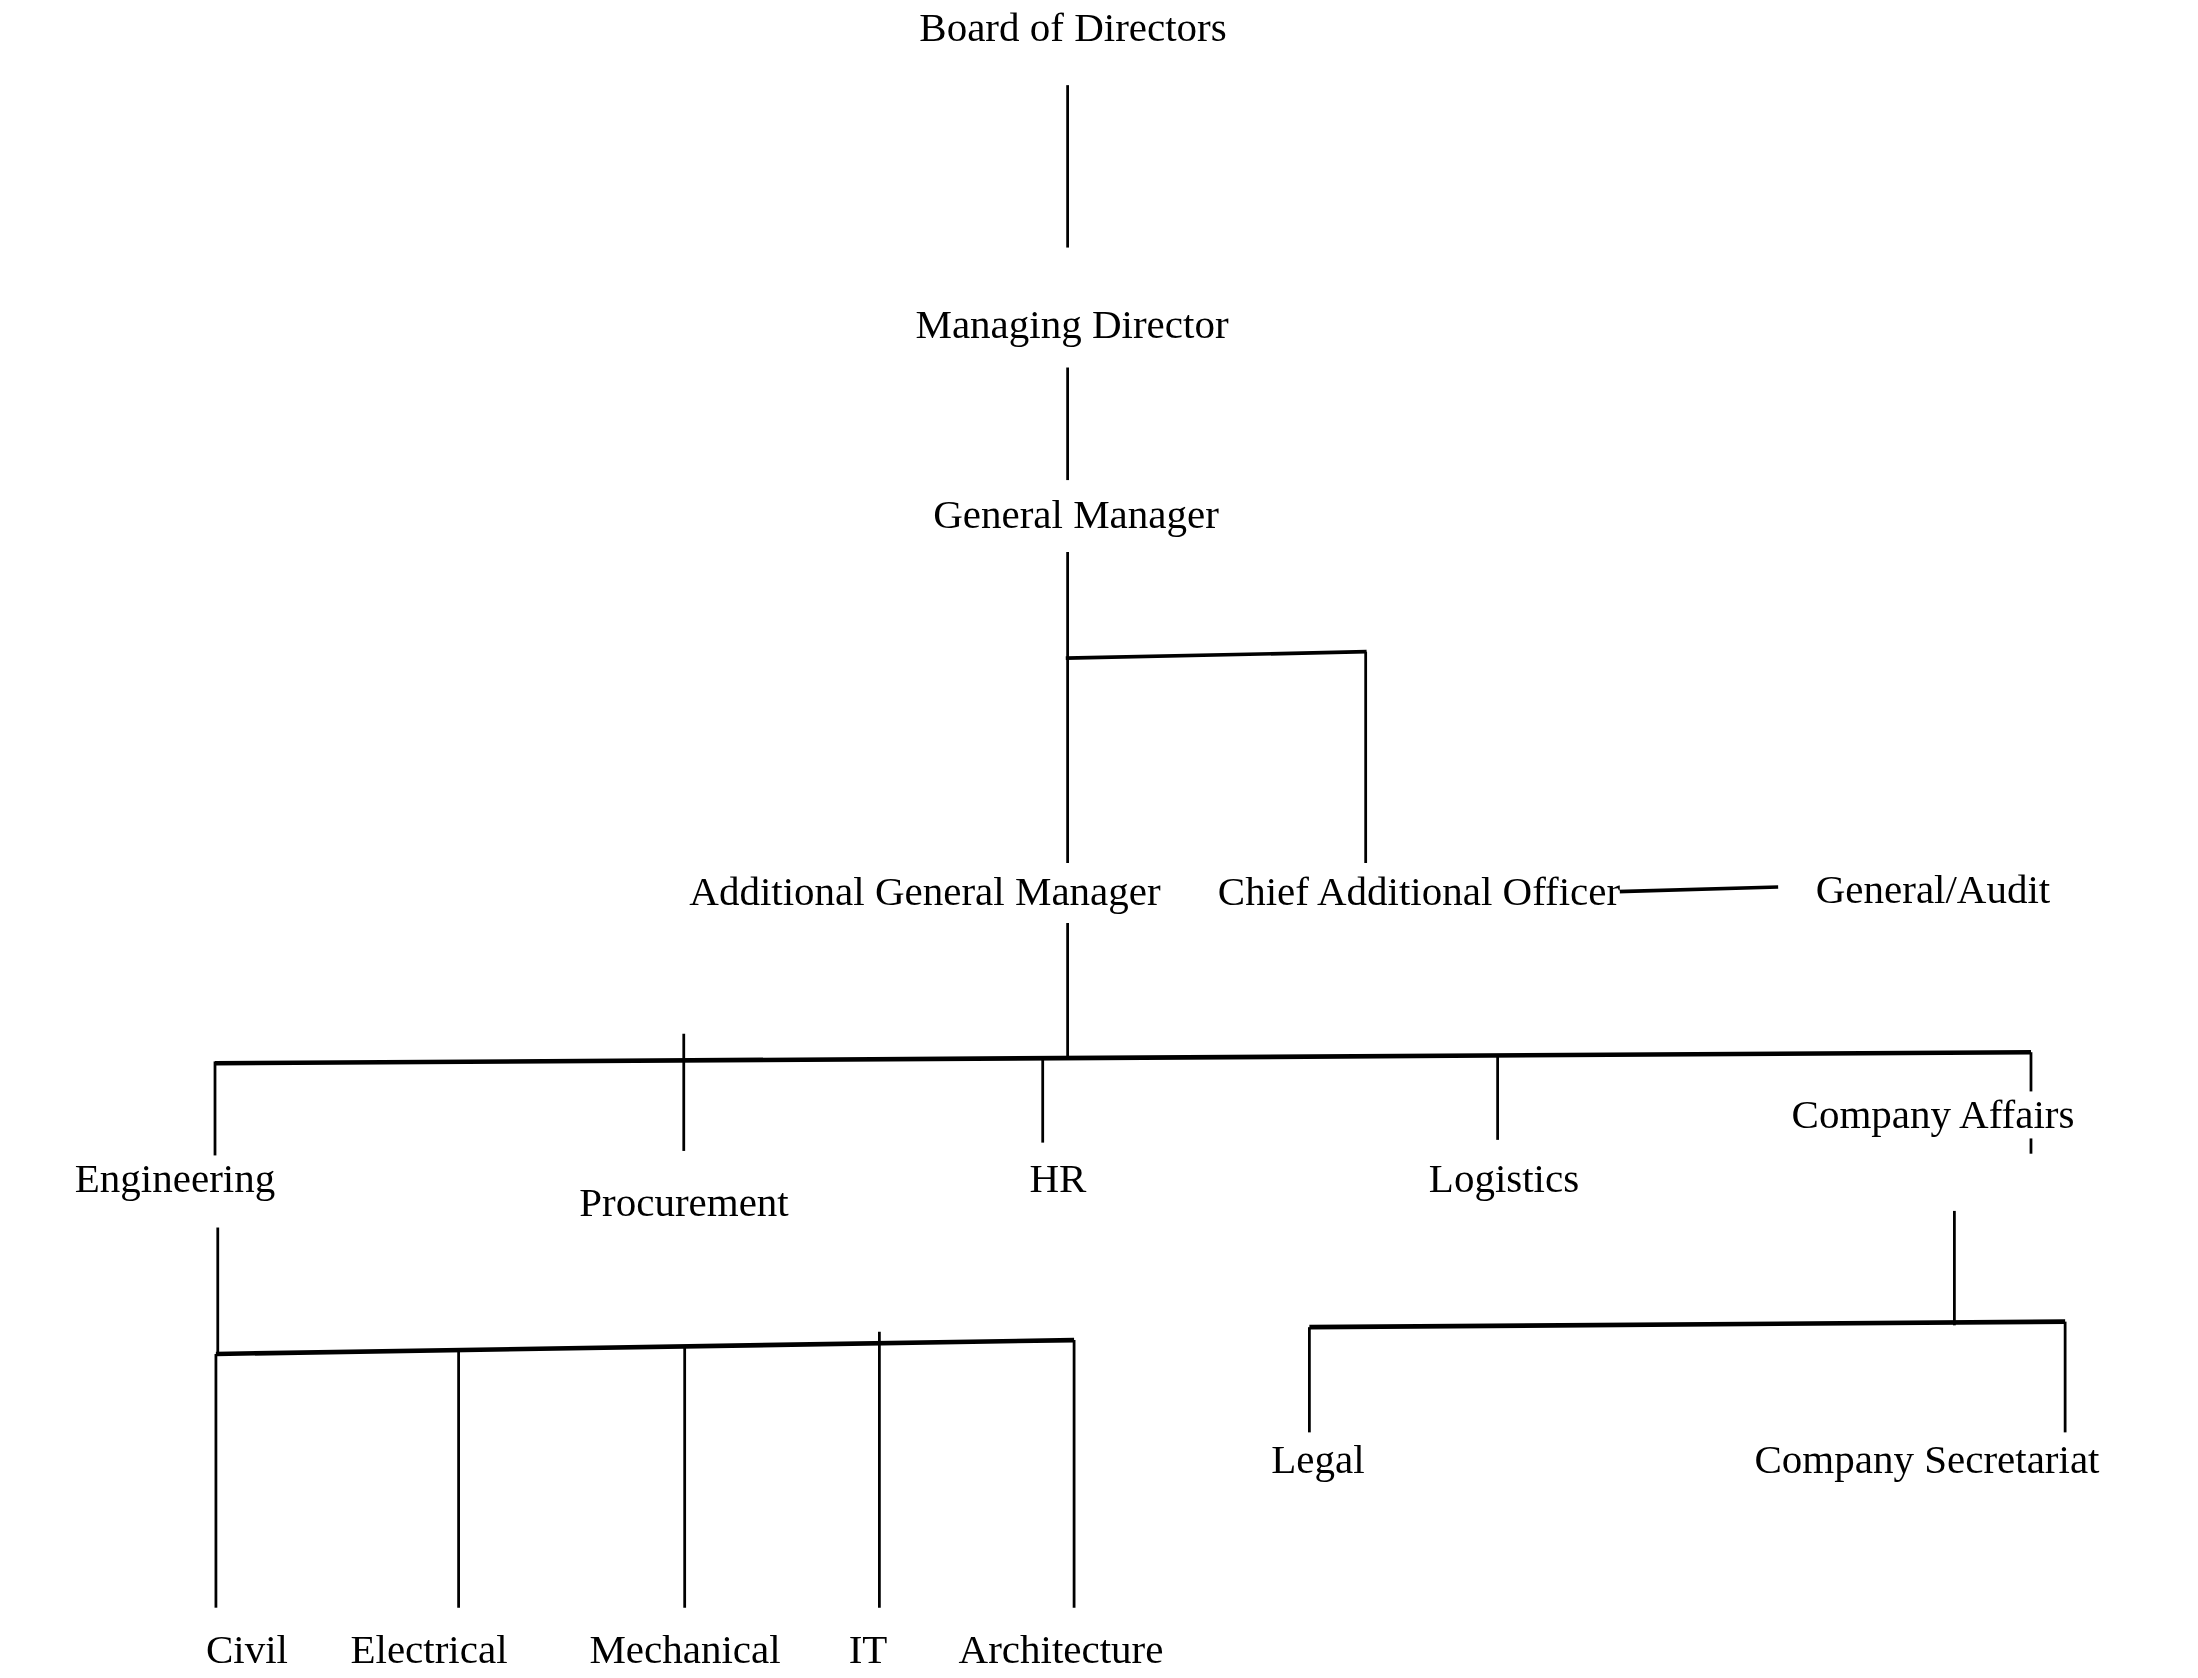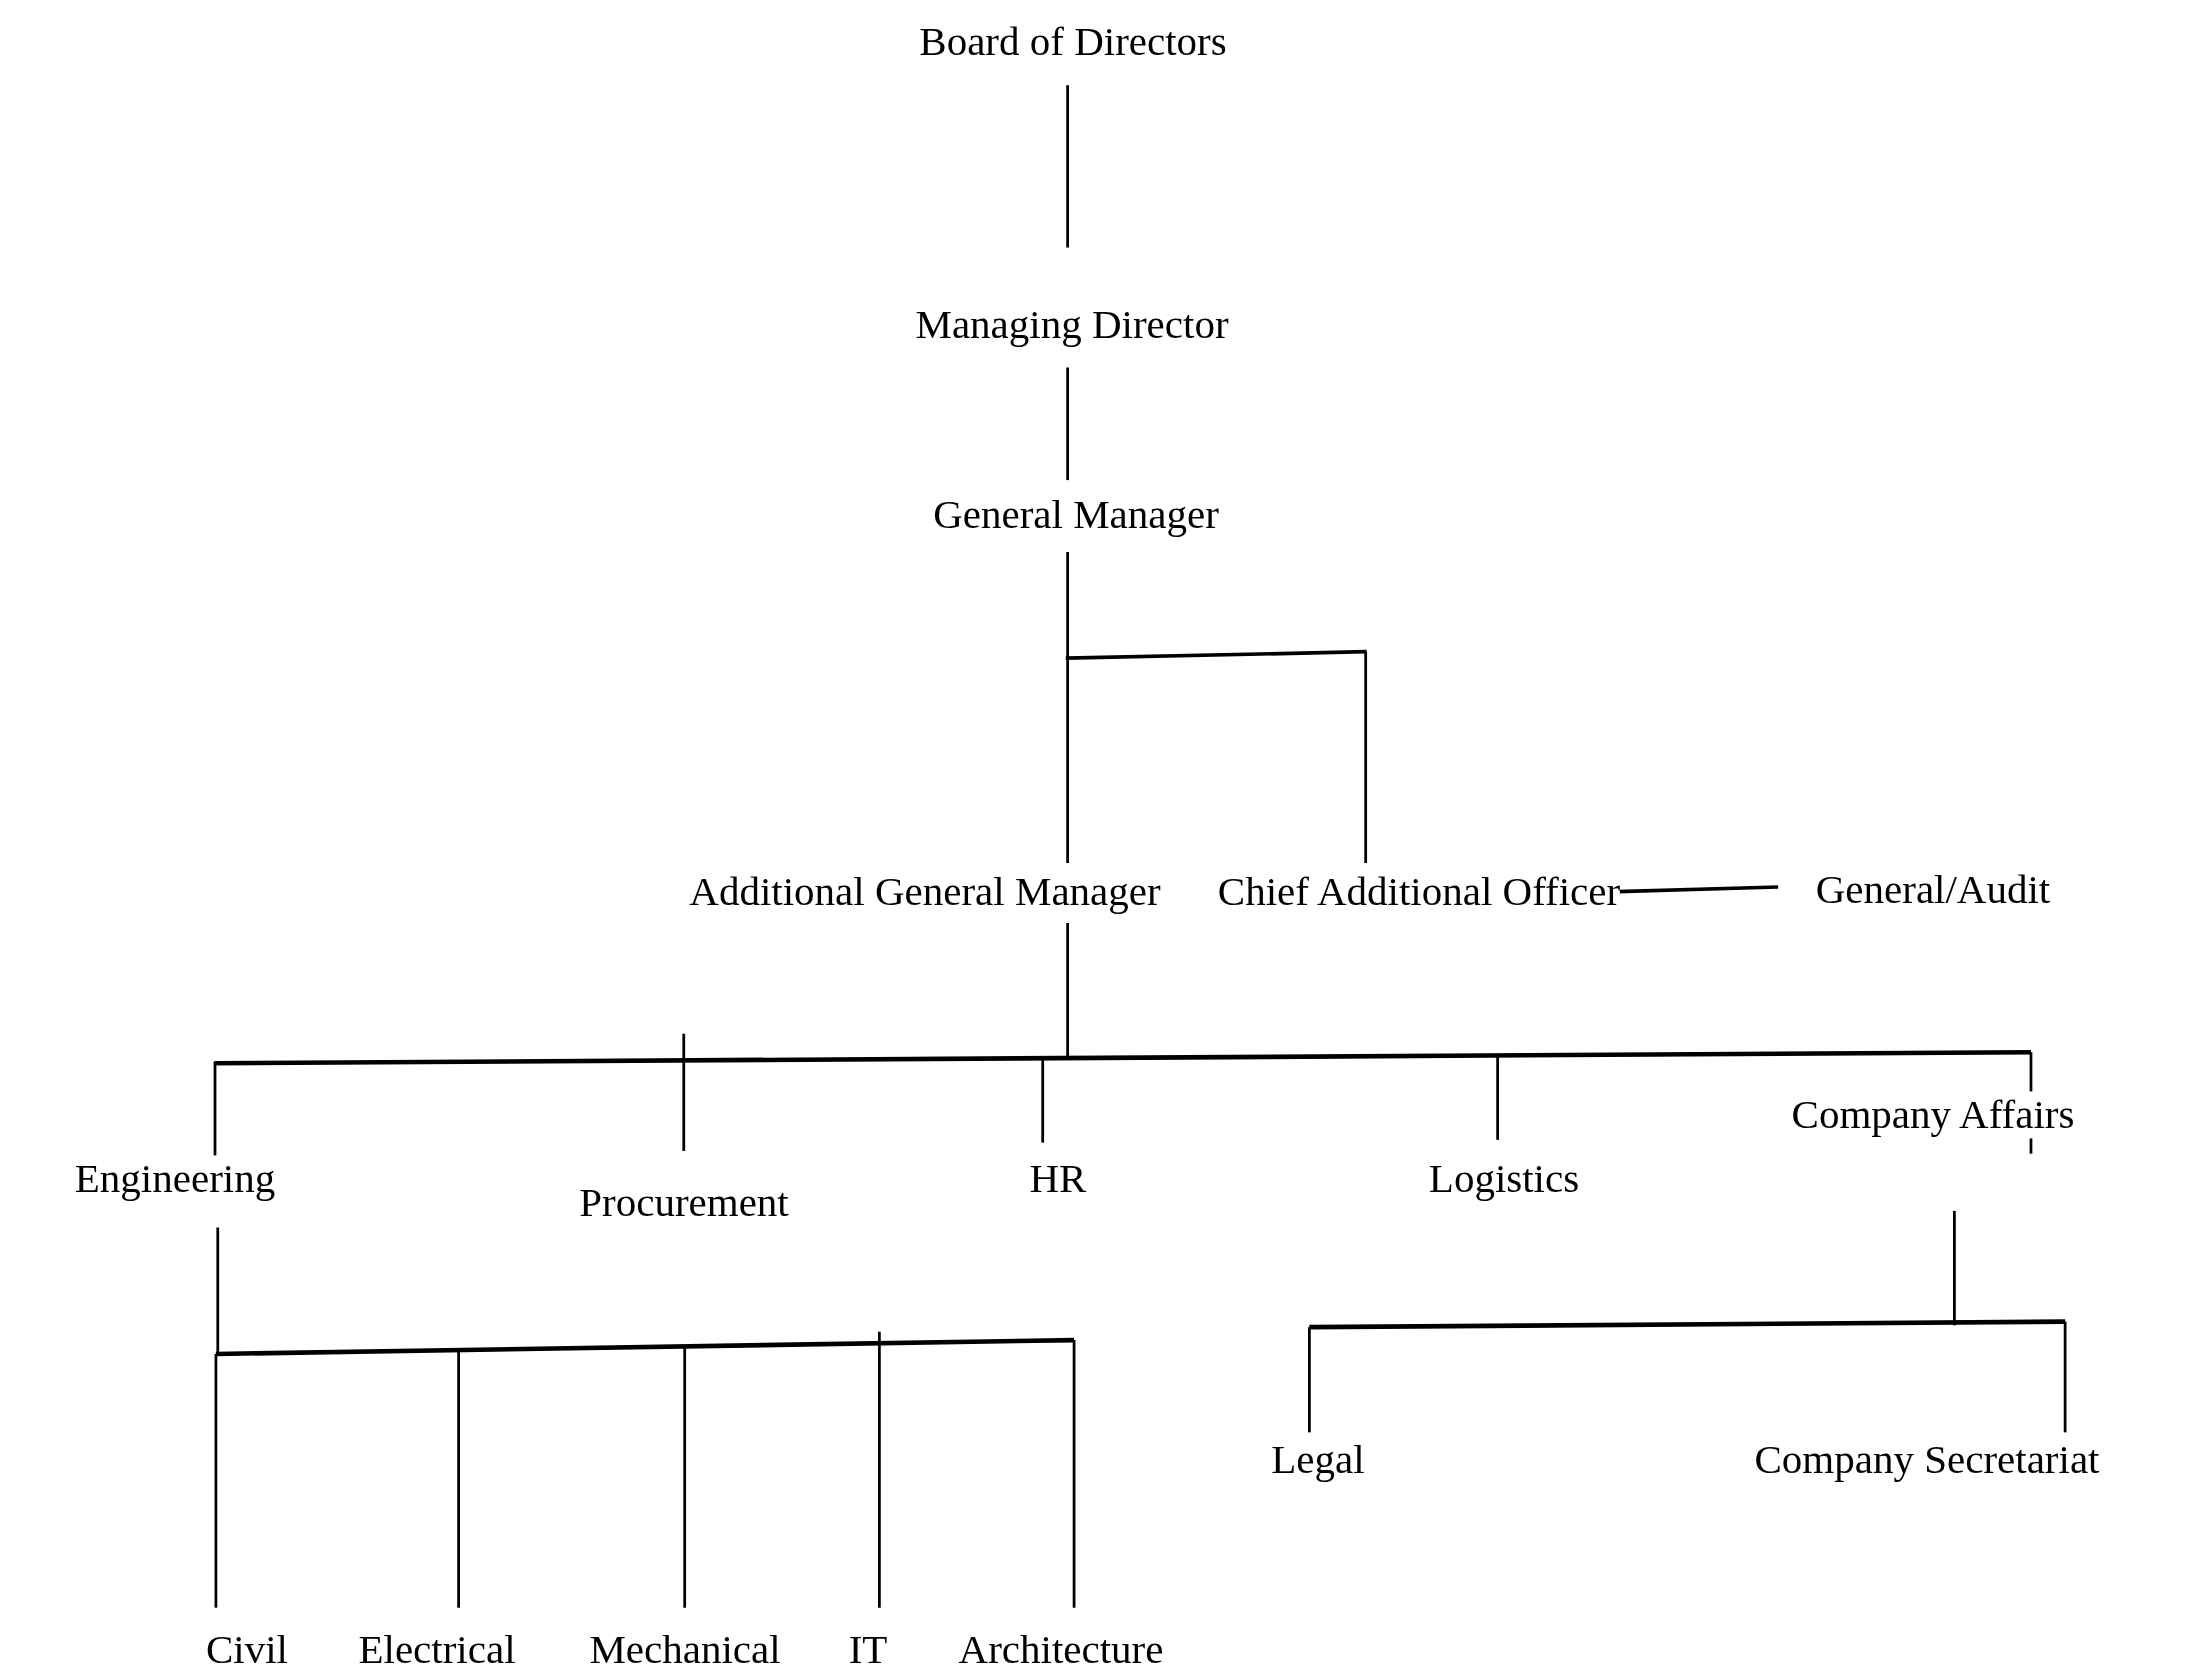--- a/index.html
+++ b/index.html
@@ -64,36 +64,36 @@
     <line x1="742" y1="1459" x2="742" y2="1742" stroke="#000" stroke-width="3"></line>
     <line x1="953" y1="1443" x2="953" y2="1742" stroke="#000" stroke-width="3"></line>
     <line x1="1164" y1="1452" x2="1164" y2="1742" stroke="#000" stroke-width="3"></line>
 
     <line x1="2118" y1="1312" x2="2118" y2="1436" stroke="#000" stroke-width="3"></line>
     <line x1="1419" y1="1438" x2="2238" y2="1432" stroke="#000" stroke-width="5"></line>
     <line x1="1419" y1="1438" x2="1419" y2="1552" stroke="#000" stroke-width="3"></line>
     <line x1="2238" y1="1432" x2="2238" y2="1552" stroke="#000" stroke-width="3"></line>
   </svg>
 
-  <div class="node" style="left:1073px; top:42px;">Board of Directors</div>
+  <div class="node" style="left:1073px; top:28px;">Board of Directors</div>
   <div class="node" style="left:1072px; top:325px;">Managing Director</div>
   <div class="node" style="left:1076px; top:515px;">General Manager</div>
   <div class="node" style="left:925px; top:892px;">Additional General Manager</div>
   <div class="node" style="left:1419px; top:892px;">Chief Additional Officer</div>
   <div class="node" style="left:1933px; top:890px;">General/Audit</div>
 
   <div class="node" style="left:175px;  top:1179px;font-family:Liberation Serif, serif;">Engineering</div>
   <div class="node" style="left:684px;  top:1179px;margin-top:24px;">Procurement</div>
   <div class="node" style="left:1058px; top:1179px;">HR</div>
   <div class="node" style="left:1504px; top:1179px;">Logistics</div>
   <div class="node" style="left:1933px; top:1115px;">Company Affairs</div>
 
   <div class="node" style="left:1318px; top:1460px;">Legal</div>
   <div class="node" style="left:1927px; top:1460px;">Company Secretariat</div>
 
   <div class="node" style="left:247px;  top:1650px;">Civil</div>
-  <div class="node" style="left:429px;  top:1650px;margin-left:8px;">Electrical</div>
+  <div class="node" style="left:429px;  top:1650px;">Electrical</div>
   <div class="node" style="left:685px;  top:1650px;">Mechanical</div>
   <div class="node" style="left:868px;  top:1650px;">IT</div>
   <div class="node" style="left:1061px; top:1650px;">Architecture</div>
 
 </div>
 
 
 </body></html>

